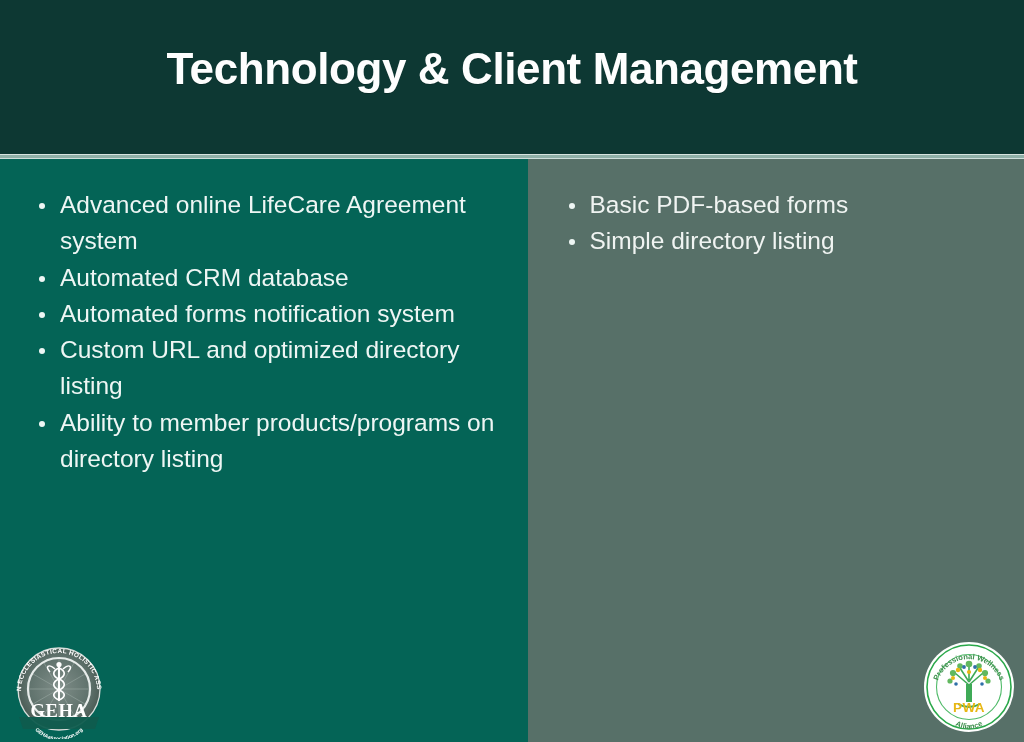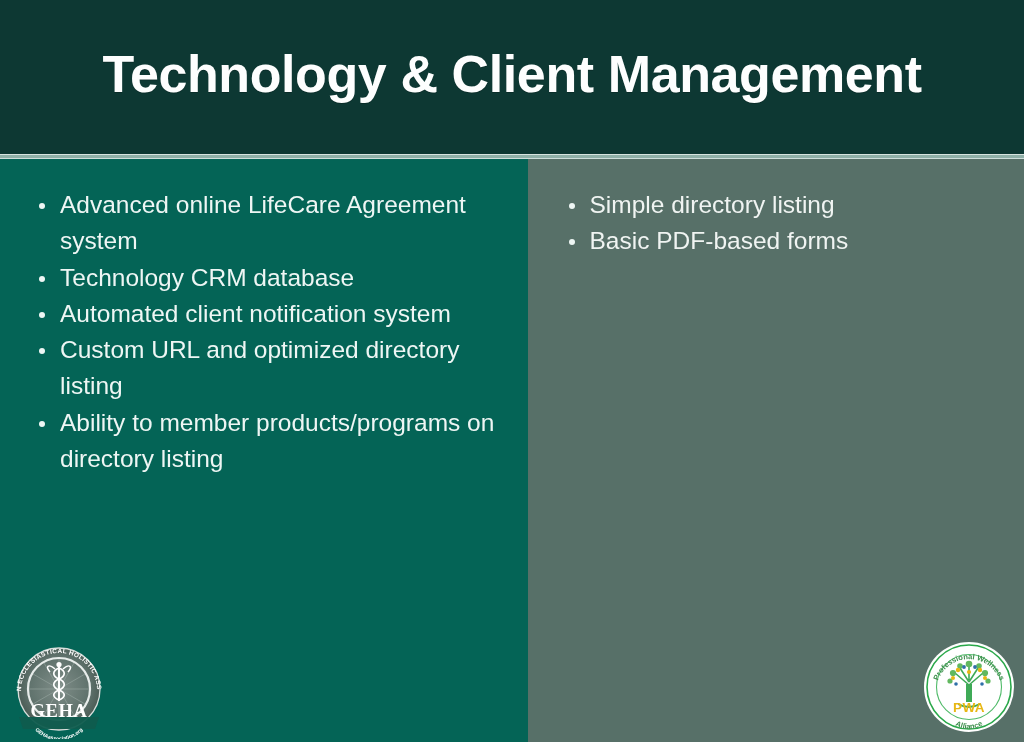--- a/index.html
+++ b/index.html
@@ -25,21 +25,21 @@
     height: 154px;
     background: #0d3833;
   }
   .slide-title {
     position: absolute;
     top: 44px;
     left: 0;
     width: 1024px;
     text-align: center;
     color: #fdfefe;
-    font-size: 52px;
+    font-size: 44px;
     font-weight: bold;
     letter-spacing: -0.4px;
     font-family: "Liberation Sans", sans-serif;
     text-shadow: 0 1px 0 rgba(0,0,0,0.18);
   }
   .header-divider {
     position: absolute;
     top: 154px; left: 0;
     width: 1024px;
     height: 5px;
@@ -133,22 +133,22 @@
   <div class="header">
     <div class="slide-title">Technology &amp; Client Management</div>
   </div>
   <div class="header-divider"></div>
 
   <div class="body-area">
 
     <div class="col col-left">
       <ul class="bullets">
         <li>Advanced online LifeCare Agreement system</li>
-        <li>Technology CRM database</li>
-        <li>Automated client notification system</li>
+        <li>Automated CRM database</li>
+        <li>Automated forms notification system</li>
         <li>Custom URL and optimized directory listing</li>
         <li>Ability to member products/programs on directory listing</li>
       </ul>
 
       <div class="geha-logo">
         <svg class="logo-svg" viewBox="0 0 108 104">
           <defs>
             <radialGradient id="sealGrad" cx="50%" cy="48%" r="55%">
               <stop offset="0%" stop-color="#7f8d88"></stop>
               <stop offset="70%" stop-color="#5e716b"></stop>
@@ -195,22 +195,22 @@
           <path d="M 14,82 L 94,82 L 90,94 L 18,94 Z" fill="#0f5c4e" opacity="0.95"></path>
           <text font-family="Liberation Sans, sans-serif" font-size="5.2" font-weight="bold" fill="#ffffff">
             <textPath href="#ribbonPath" startOffset="50%" text-anchor="middle">GEHAassociation.org</textPath>
           </text>
         </svg>
       </div>
     </div>
 
     <div class="col col-right">
       <ul class="bullets">
+        <li>Basic PDF-based forms</li>
         <li>Simple directory listing</li>
-        <li>Basic PDF-based forms</li>
       </ul>
 
       <div class="pwa-logo">
         <svg class="logo-svg" viewBox="0 0 94 94">
           <defs>
             <path id="pwaTopArc" d="M 14,52 A 33,33 0 0 1 80,52"></path>
             <path id="pwaBotArc" d="M 20,62 A 27,27 0 0 0 74,62"></path>
           </defs>
           <circle cx="47" cy="47" r="45" fill="#ffffff"></circle>
           <circle cx="47" cy="47" r="42" fill="none" stroke="#2aa84a" stroke-width="1.6"></circle>

